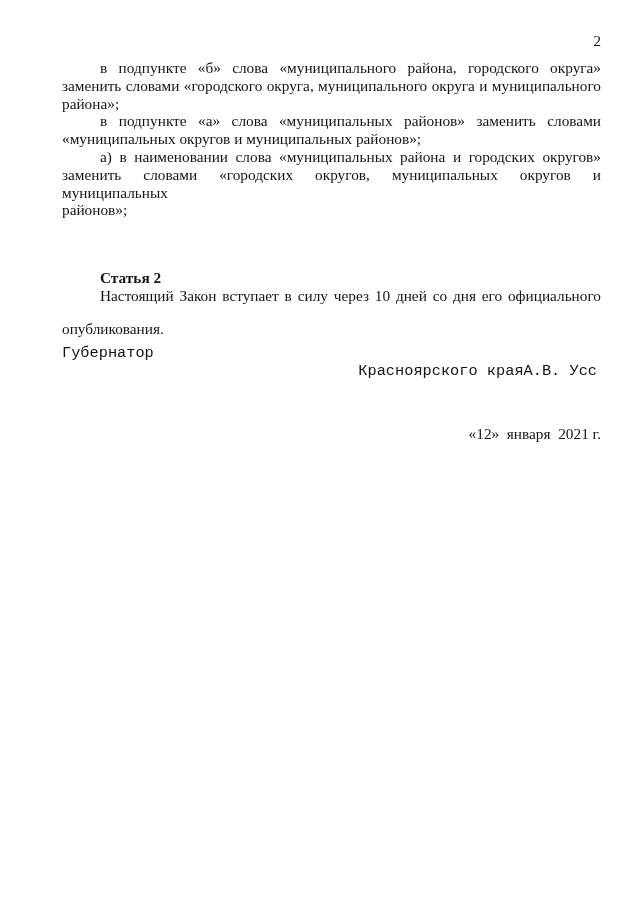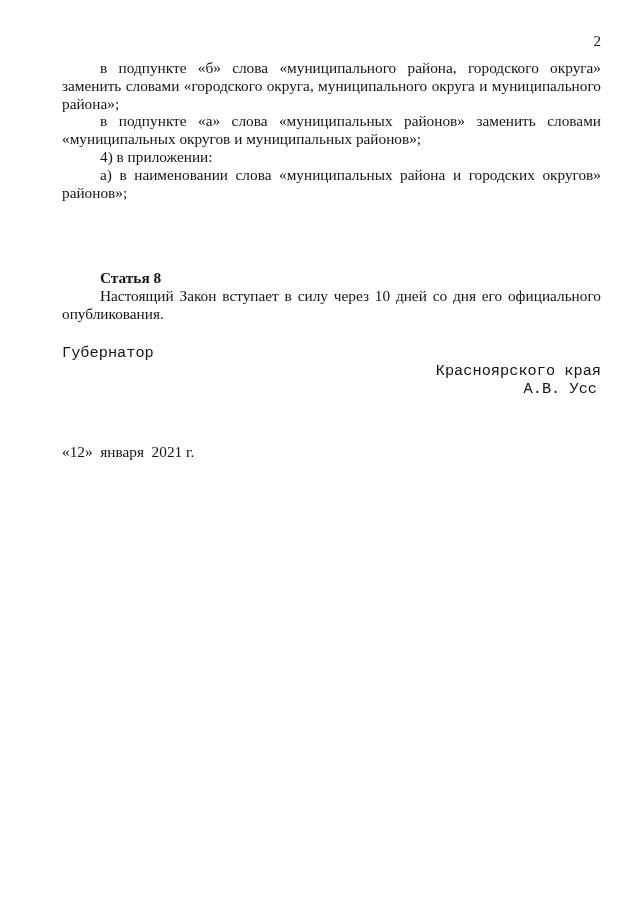--- a/index.html
+++ b/index.html
@@ -36,23 +36,22 @@
     .justify-full {
       text-align-last: justify;
     }
     .heading {
       font-weight: bold;
       margin: 0;
       text-indent: 38px;
     }
     .sign-row {
       display: flex;
-      justify-content: flex-start;
+      justify-content: flex-end;
       align-items: flex-end;
-      flex-direction: column;
     }
     .sign-row .name {
       padding-right: 4px;
     }
   </style>
 </head>
 <body>
 
 <div class="page-number">2</div>
 
@@ -60,35 +59,33 @@
   <div>
     <div class="p justify-full">в подпункте «б» слова «муниципального района, городского округа»</div>
     <div class="p justify-full" style="text-indent:0;">заменить словами «городского округа, муниципального округа и муниципального</div>
     <div class="p" style="text-indent:0;">района»;</div>
   </div>
   <div>
     <div class="p justify-full">в подпункте «а» слова «муниципальных районов» заменить словами</div>
     <div class="p" style="text-indent:0;">«муниципальных округов и муниципальных районов»;</div>
   </div>
   <div>
-    <div class="p">4) в приложении:</div>
-  </div>
-  <div>
     <div class="p justify-full">а) в наименовании слова «муниципальных района и городских округов»</div>
+    <div class="p justify-full" style="text-indent:0;">заменить словами «городских округов, муниципальных округов и муниципальных</div>
     <div class="p" style="text-indent:0;">районов»;</div>
   </div>
 </div>
 
 <div class="block" style="top:269px;">
-  <div class="heading">Статья 8</div>
+  <div class="heading">Статья 2</div>
   <div class="p justify-full">Настоящий Закон вступает в силу через 10 дней со дня его официального</div>
-  <div class="p" style="text-indent:0;">опубликования.</div>
+  <div class="p" style="text-indent:0;margin-top:15px;">опубликования.</div>
 </div>
 
 <div class="block" style="top:345px;font-family:Liberation Mono, monospace;">
   <div>Губернатор</div>
   <div class="sign-row">
     <span>Красноярского края</span>
     <span class="name">А.В. Усс</span>
   </div>
 </div>
 
-<div class="block" style="top:443px; white-space:pre;">«12»  января  2021 г.</div>
+<div class="block" style="top:425px; white-space:pre;text-align:right;">«12»  января  2021 г.</div>
 
 </body></html>

